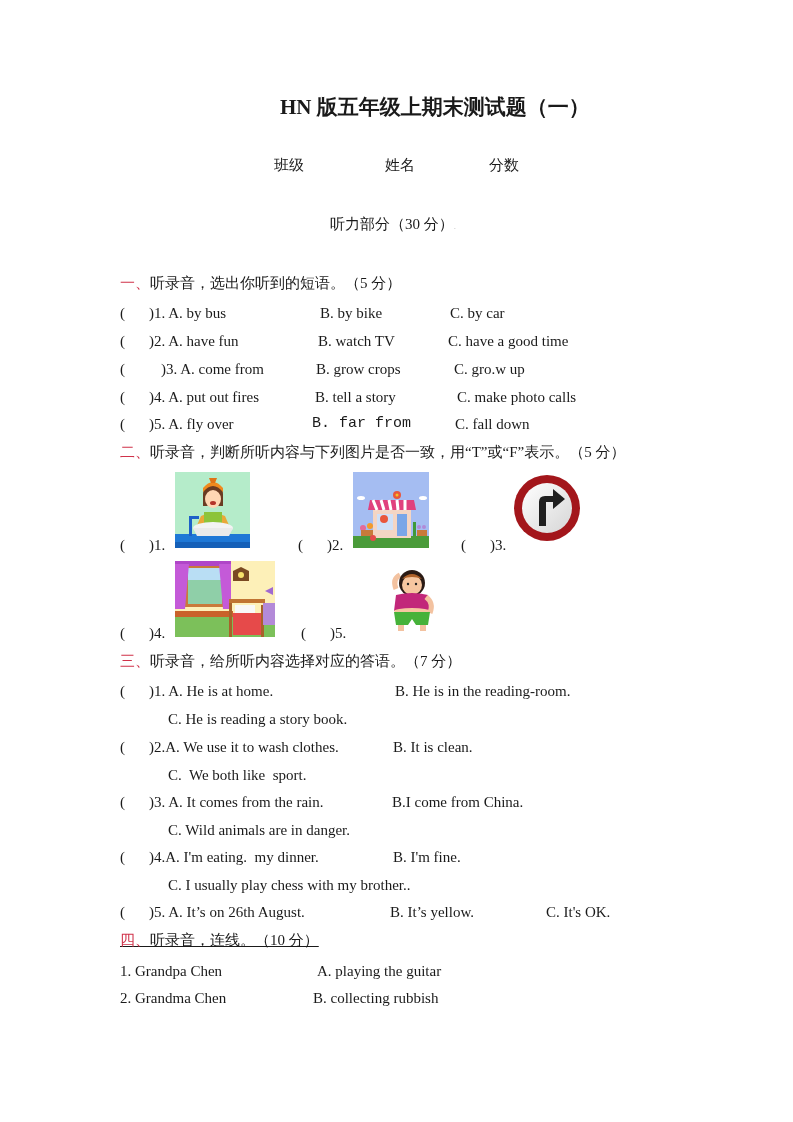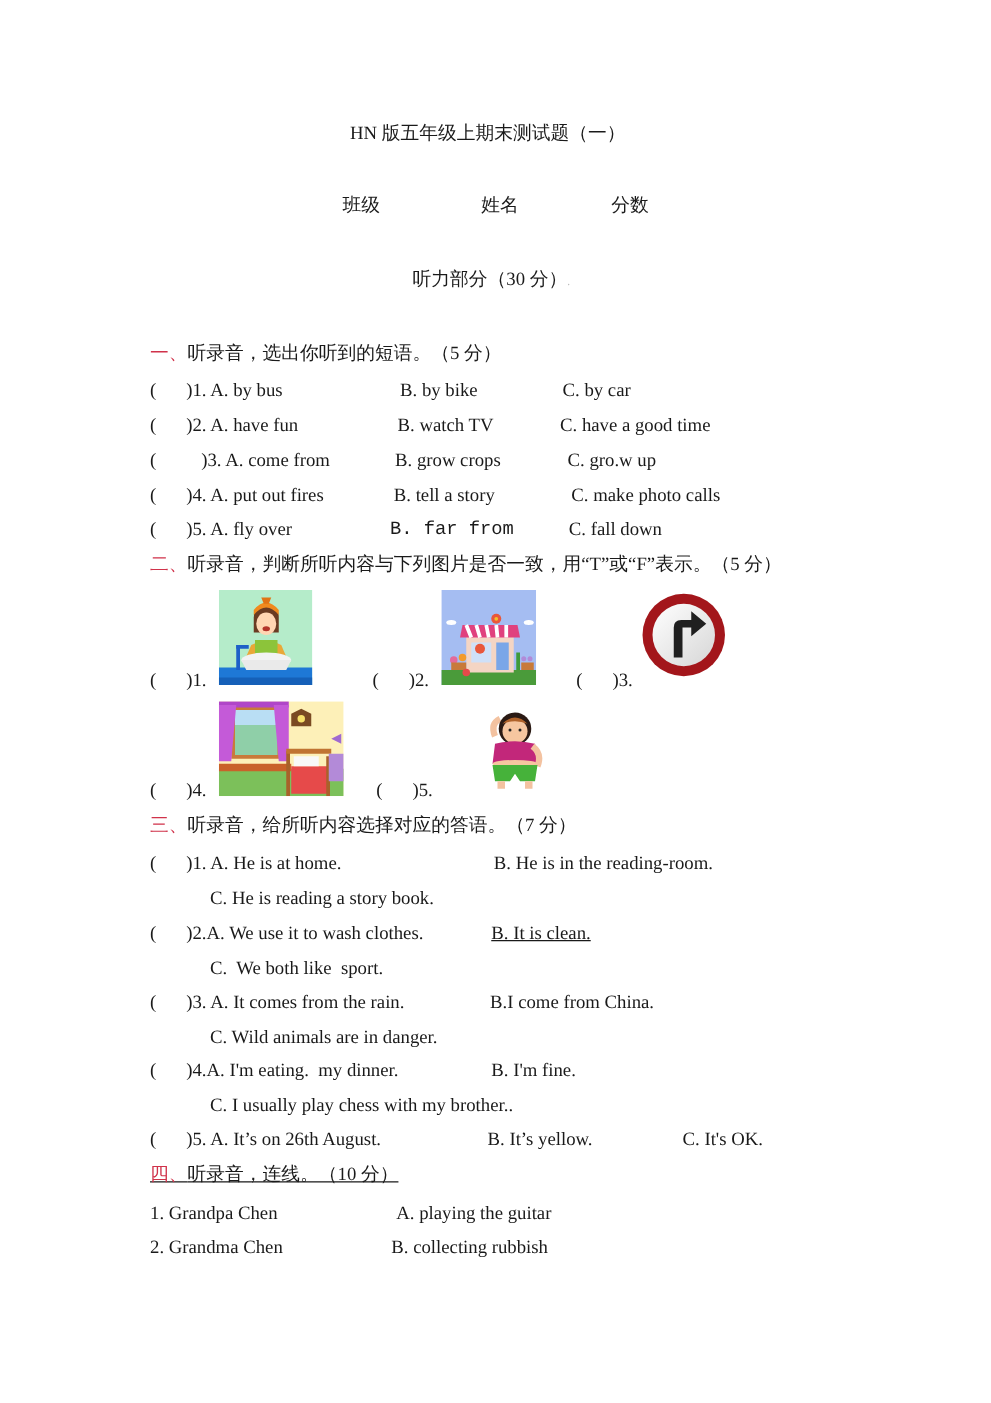--- a/index.html
+++ b/index.html
@@ -2,21 +2,21 @@
 <html><head>
 <meta charset="utf-8">
 <style>
   html, body { margin: 0; padding: 0; background: #ffffff; }
   body {
     width: 793px; height: 1122px; position: relative; overflow: hidden;
     font-family: "Liberation Serif", "DejaVu Serif", serif;
     color: #1a1a1a; font-size: 15px;
   }
   .abs { position: absolute; white-space: nowrap; line-height: 18px; }
-  .title { font-weight: normal; font-size: 15px; }
+  .title { font-weight: bold; font-size: 21px; }
   .red { color: #d0324a; }
   .pic { position: absolute; overflow: hidden; }
   svg { display: block; }
 </style>
 </head>
 <body>
 
 <div class="abs title" style="left:280px; top:98px;">HN 版五年级上期末测试题（一）</div>
 <div class="abs" style="left:274px; top:156px;">班级</div>
 <div class="abs" style="left:385px; top:156px;">姓名</div>
@@ -178,21 +178,21 @@
 
 <div>
   <div class="abs" style="left:120px; top:682px;">(</div>
   <div class="abs" style="left:149px; top:682px;">)1. A. He is at home.</div>
   <div class="abs" style="left:395px; top:682px;">B. He is in the reading-room.</div>
   <div class="abs" style="left:168px; top:710px;">C. He is reading a story book.</div>
 </div>
 <div>
   <div class="abs" style="left:120px; top:738px;">(</div>
   <div class="abs" style="left:149px; top:738px;">)2.A. We use it to wash clothes.</div>
-  <div class="abs" style="left:393px; top:738px;text-decoration:underline;">B. It is clean.</div>
+  <div class="abs" style="left:393px; top:738px;">B. It is clean.</div>
   <div class="abs" style="left:168px; top:766px; white-space:pre;">C.  We both like  sport.</div>
 </div>
 <div>
   <div class="abs" style="left:120px; top:793px;">(</div>
   <div class="abs" style="left:149px; top:793px;">)3. A. It comes from the rain.</div>
   <div class="abs" style="left:392px; top:793px;">B.I come from China.</div>
   <div class="abs" style="left:168px; top:821px;">C. Wild animals are in danger.</div>
 </div>
 <div>
   <div class="abs" style="left:120px; top:848px;">(</div>

